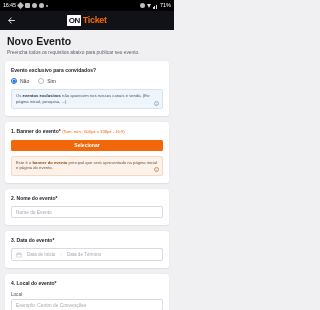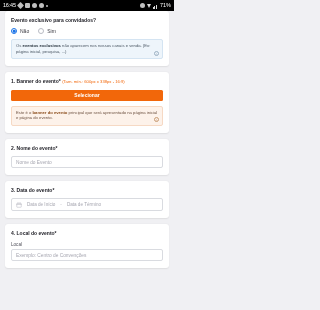--- a/index.html
+++ b/index.html
@@ -140,23 +140,38 @@
       <span class="ico-dot"></span>
     </div>
     <div class="sb-right">
       <span class="sb-ico ico-circ"></span>
       <span class="ico-tri"></span>
       <span class="ico-bars"><i style="height:2px"></i><i style="height:3px"></i><i style="height:4px"></i></span>
       <span class="sb-batt">71%</span>
     </div>
   </div>
 
+  <div class="appbar">
+    <div class="back-btn">
+      <svg width="9" height="9" viewBox="0 0 24 24">
+        <path d="M20 12H5M11 5l-6 7 6 7" fill="none" stroke="#ffffff" stroke-width="2.2" stroke-linecap="round" stroke-linejoin="round"></path>
+      </svg>
+    </div>
+    <div class="brand">
+      <span class="brand-on">ON</span>
+      <span class="brand-ticket">Ticket</span>
+    </div>
+  </div>
 
   <div class="content">
 
+    <div class="page-head">
+      <div class="page-title">Novo Evento</div>
+      <div class="page-sub">Preencha todos os requisitos abaixo para publicar seu evento.</div>
+    </div>
 
     <div class="card">
       <div class="q-label">Evento exclusivo para convidados?</div>
       <div class="radio-row">
         <div class="radio-item">
           <span class="radio on"></span>
           <span class="radio-label">Não</span>
         </div>
         <div class="radio-item">
           <span class="radio"></span>

